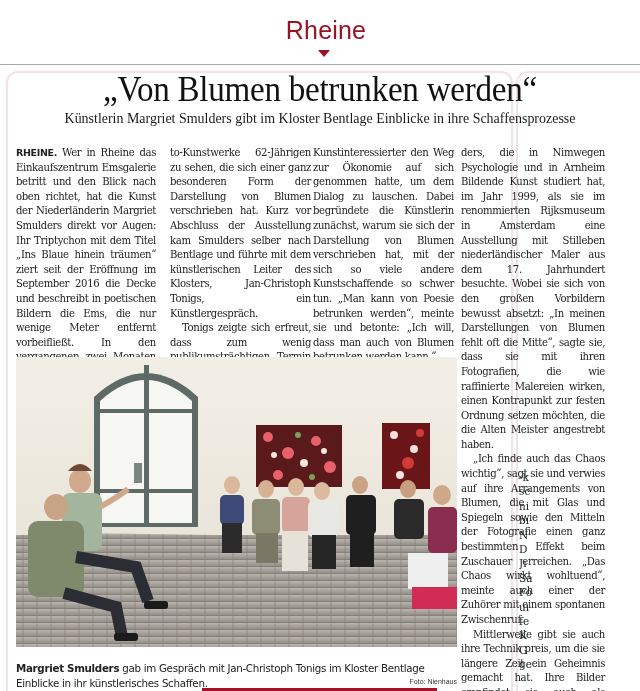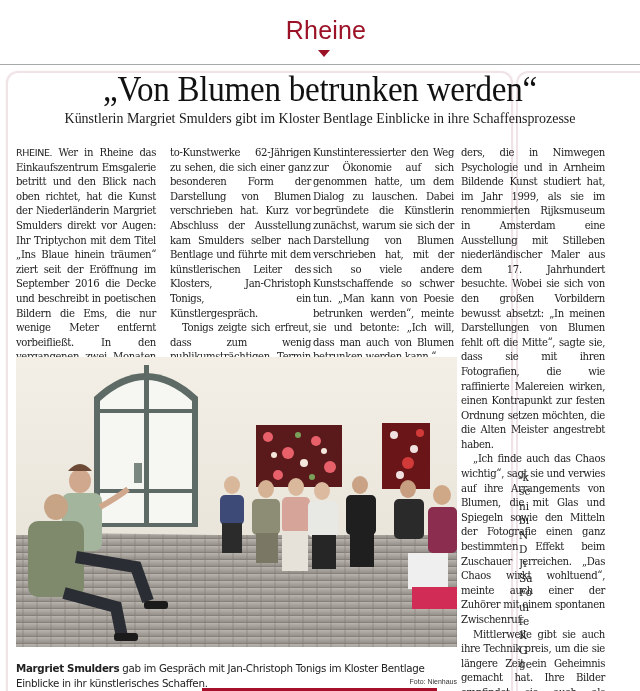--- a/index.html
+++ b/index.html
@@ -45,21 +45,21 @@
     position:absolute; left:0; width:640px; top:109px; text-align:center;
     font-family:"Liberation Serif", serif; font-size:15.5px; color:#1a1a1a;
     transform:scaleX(0.9);
   }
   .col {
     position:absolute; font-family:"DejaVu Serif", serif; font-size:10.1px;
     line-height:14.6px; color:#222; text-align:justify; letter-spacing:-0.35px;
   }
   .col p { margin:0; }
   .col p.indent { text-indent:12px; }
-  .dateline { font-family:"DejaVu Sans", sans-serif; font-weight:normal; font-size:9.5px; }
+  .dateline { font-family:"DejaVu Sans", sans-serif; font-weight:bold; font-size:9.5px; }
   .c1 { left:16px; top:146px; width:140px; }
   .c2 { left:170px; top:146px; width:141px; }
   .c3 { left:313px; top:146px; width:141px; }
   .c4 { left:461px; top:146px; width:144px; }
   .photo {
     position:absolute; left:16px; top:357px; width:441px; height:290px; overflow:hidden;
     background:#e9e6df;
   }
   .caption {
     position:absolute; left:16px; top:661px; width:441px;

